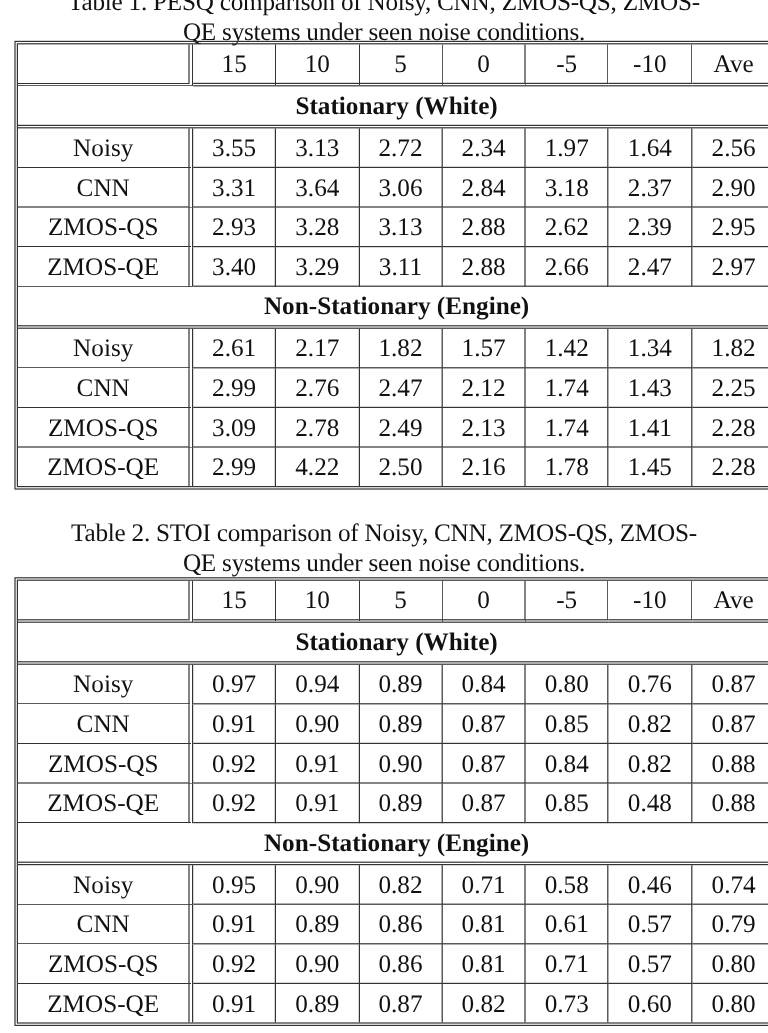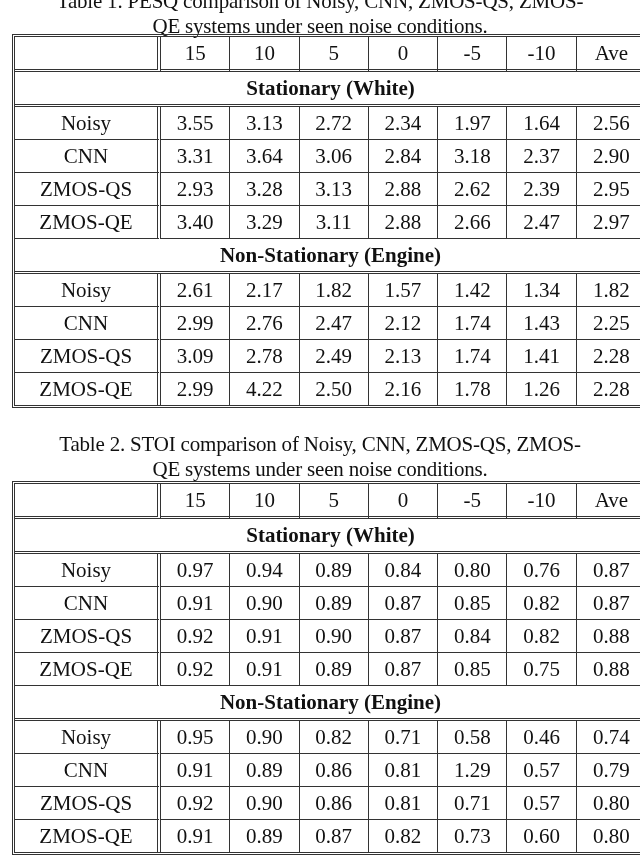--- a/index.html
+++ b/index.html
@@ -160,21 +160,21 @@
     <td>1.41</td>
     <td>2.28</td>
   </tr>
   <tr>
     <td class="rowlabel">ZMOS-QE</td>
     <td>2.99</td>
     <td>4.22</td>
     <td>2.50</td>
     <td>2.16</td>
     <td>1.78</td>
-    <td>1.26</td>
+    <td>1.45</td>
     <td>2.28</td>
   </tr>
 </tbody>
   </table>
 
 <div class="caption" id="cap2">
   <span class="line">Table 2.  STOI comparison of Noisy, CNN, ZMOS-QS, ZMOS-</span>
   <span class="line">QE systems under seen noise conditions.</span>
 </div>
 
@@ -223,21 +223,21 @@
     <td>0.82</td>
     <td>0.88</td>
   </tr>
   <tr>
     <td class="rowlabel">ZMOS-QE</td>
     <td>0.92</td>
     <td>0.91</td>
     <td>0.89</td>
     <td>0.87</td>
     <td>0.85</td>
-    <td>0.75</td>
+    <td>0.48</td>
     <td>0.88</td>
   </tr>
   <tr class="section second">
     <td colspan="8">Non-Stationary (Engine)</td>
   </tr>
   <tr>
     <td class="rowlabel">Noisy</td>
     <td>0.95</td>
     <td>0.90</td>
     <td>0.82</td>
@@ -245,21 +245,21 @@
     <td>0.58</td>
     <td>0.46</td>
     <td>0.74</td>
   </tr>
   <tr>
     <td class="rowlabel">CNN</td>
     <td>0.91</td>
     <td>0.89</td>
     <td>0.86</td>
     <td>0.81</td>
-    <td>1.29</td>
+    <td>0.61</td>
     <td>0.57</td>
     <td>0.79</td>
   </tr>
   <tr>
     <td class="rowlabel">ZMOS-QS</td>
     <td>0.92</td>
     <td>0.90</td>
     <td>0.86</td>
     <td>0.81</td>
     <td>0.71</td>

